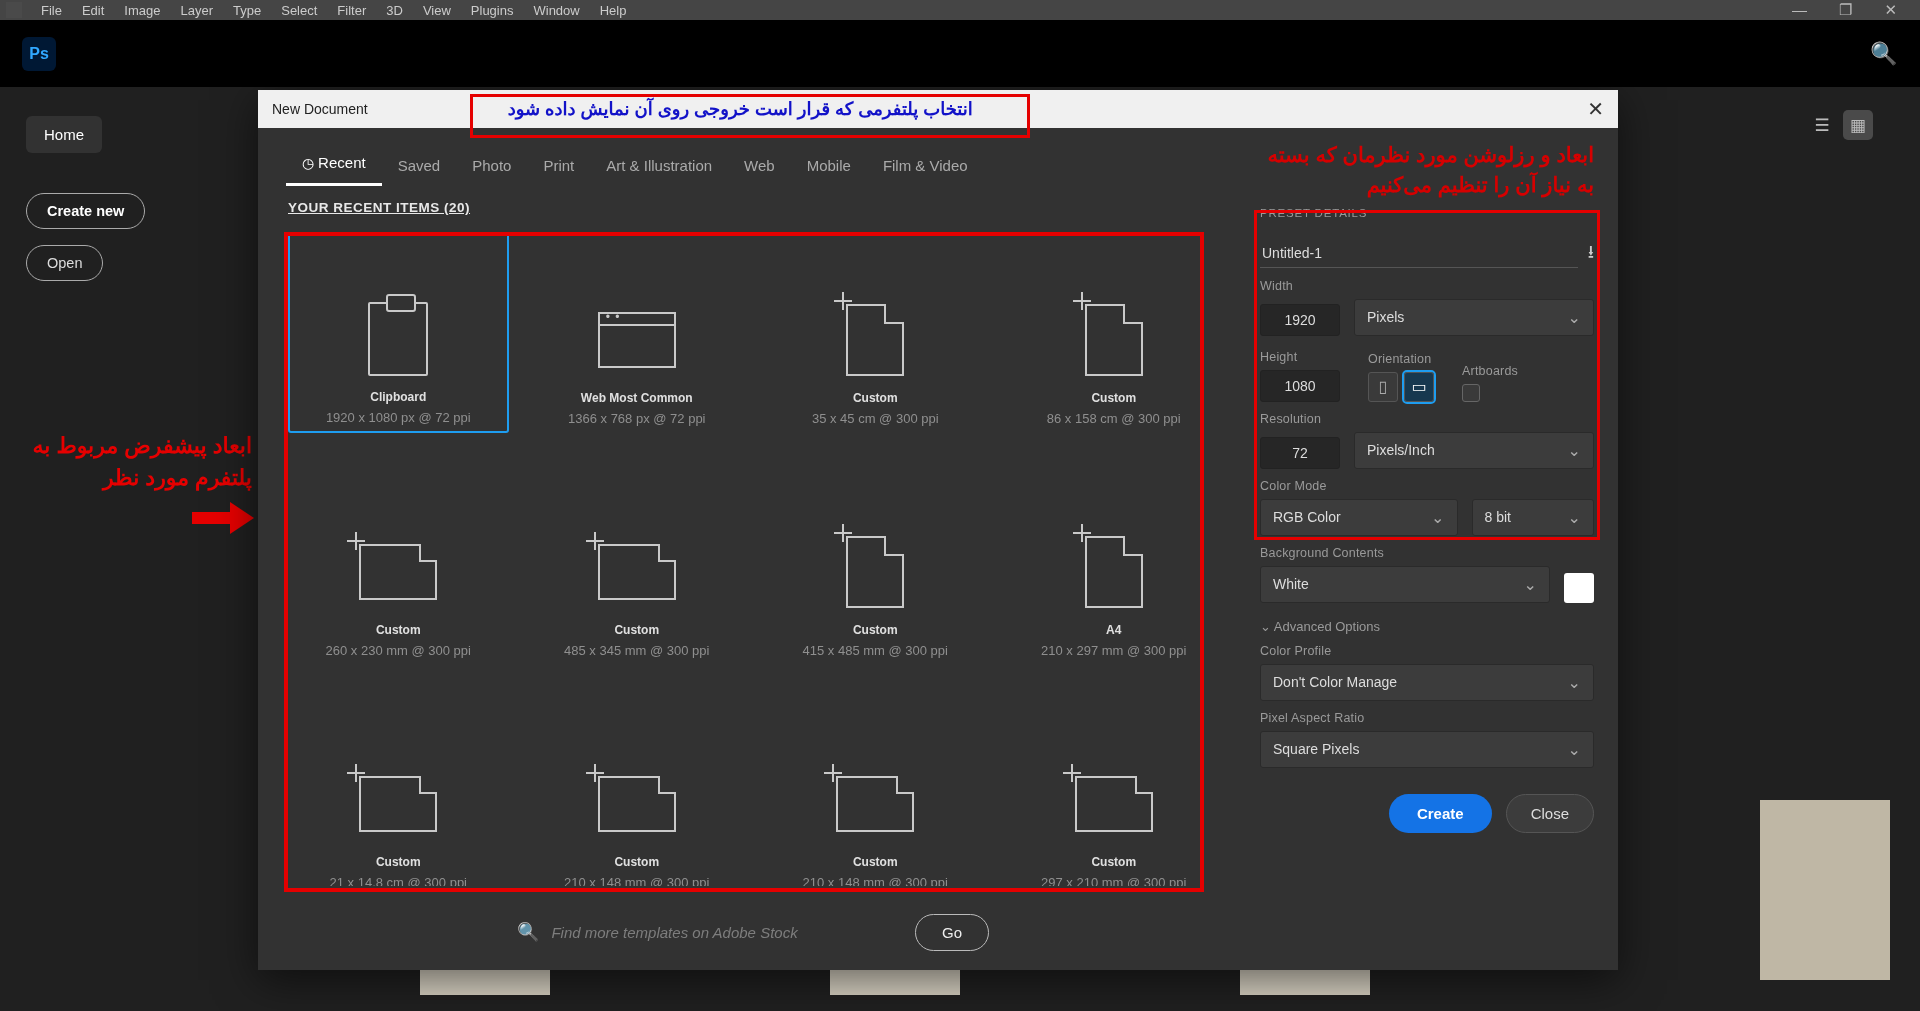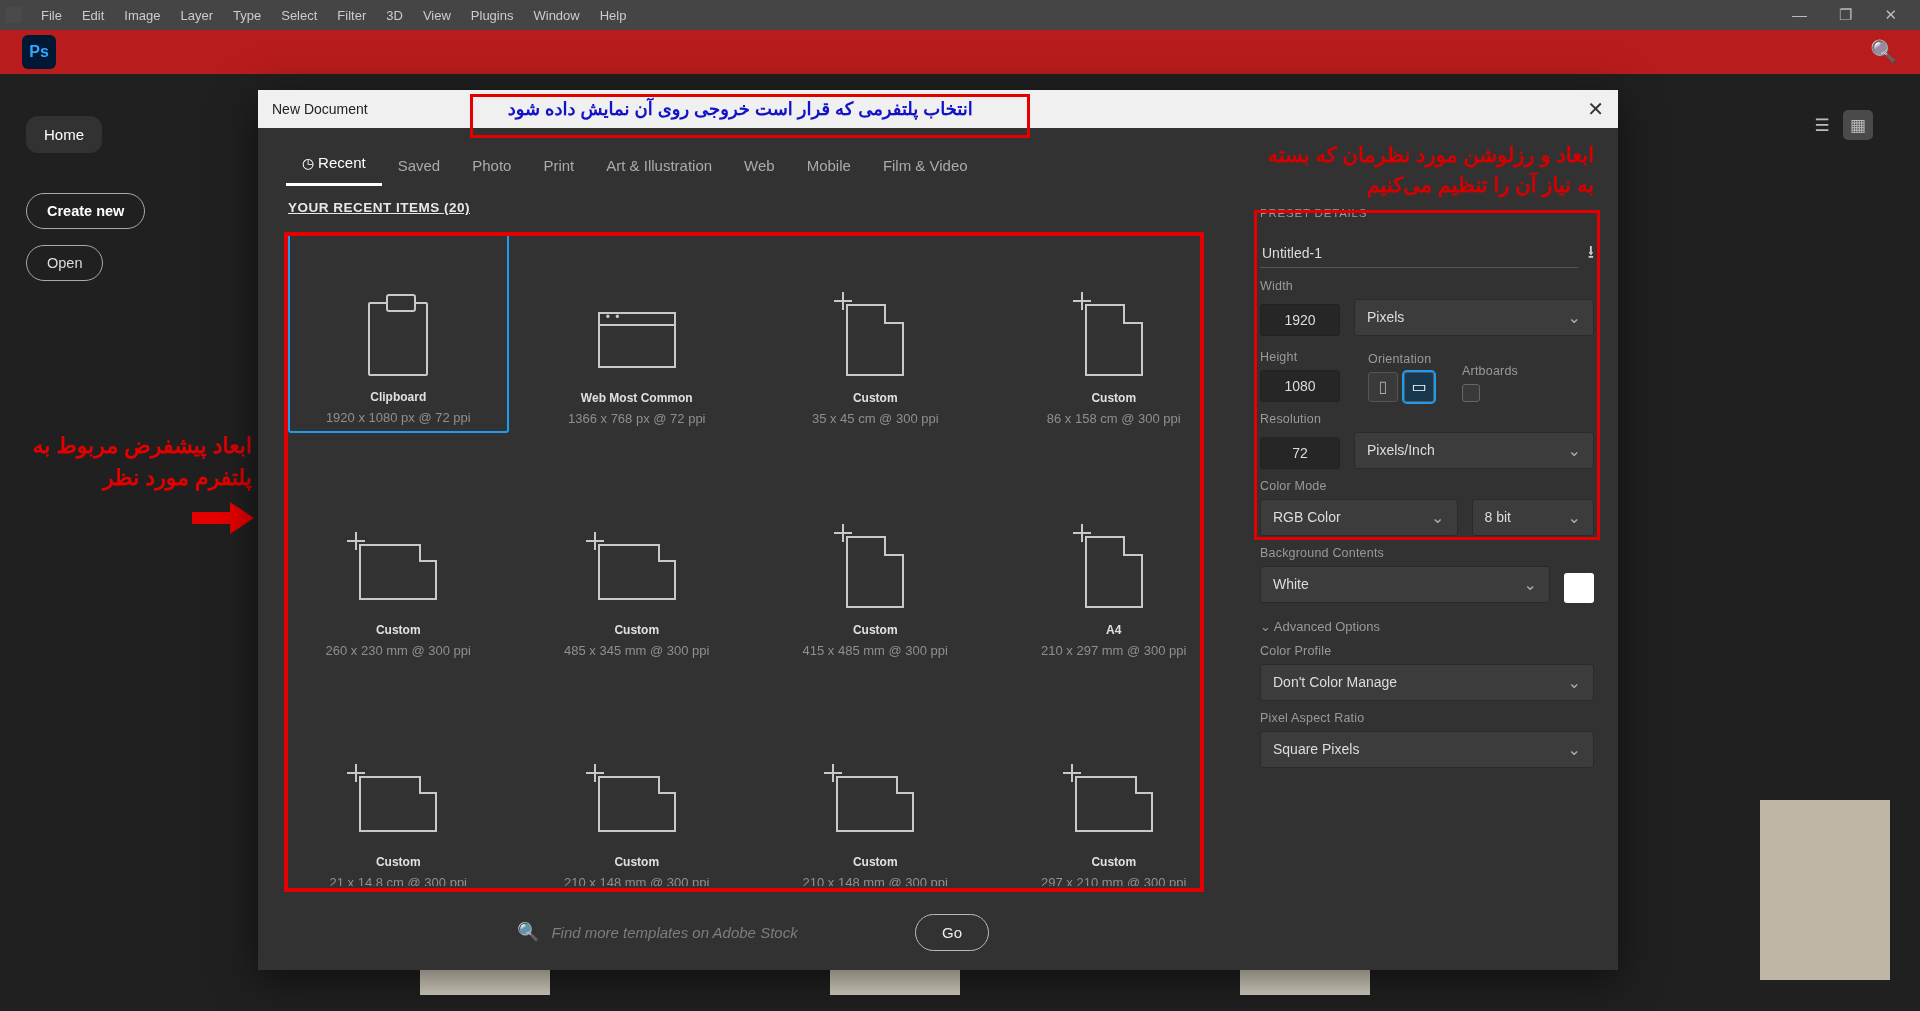--- a/index.html
+++ b/index.html
@@ -1,31 +1,31 @@
 <!DOCTYPE html>
 <html><head>
 <meta charset="utf-8">
 <style>
   * { box-sizing: border-box; margin: 0; padding: 0; font-family: "Segoe UI", Arial, sans-serif; }
   body { background: #202020; color: #ccc; width: 1920px; height: 1011px; overflow: hidden; position: relative; }
 
   
-  .menubar { height: 30px; background: #454545; display: flex; align-items: center; padding: 8px 6px; gap: 2px; font-size: 13px; }
+  .menubar { height: 20px; background: #454545; display: flex; align-items: center; padding: 8px 6px; gap: 2px; font-size: 13px; }
   .menubar .app-icon { width: 16px; height: 16px; background: #4a4a4a; margin-right: 8px; }
   .menubar span { padding: 4px 9px; cursor: default; }
   .win-controls { margin-left: auto; display: flex; gap: 14px; color: #bbb; font-size: 15px; padding-right: 8px; }
 
   
-  .app-header { height: 44px; background: #b91c1c; display: flex; align-items: center; padding: 0 22px; }
+  .app-header { height: 67px; background: #000000; display: flex; align-items: center; padding: 0 22px; }
   .ps-badge { width: 34px; height: 34px; background: #001834; border-radius: 6px; color:#31a8ff; font-weight: bold; font-size: 16px; display:flex; align-items:center; justify-content:center; }
   .search-top { margin-left: auto; font-size: 22px; color:#ccc; }
 
   
   .home-panel { position: absolute; left: 0; top: 86px; width: 260px; padding: 30px 26px; }
-  .home-tab { background:#323232; color:#fff; padding: 10px 18px; border-radius: 12px; display:inline-block; font-size:15px; margin-bottom: 40px; }
+  .home-tab { background:#323232; color:#fff; padding: 10px 18px; border-radius: 6px; display:inline-block; font-size:15px; margin-bottom: 40px; }
   .btn-pill { border: 1.5px solid #aaa; border-radius: 22px; padding: 9px 20px; font-size: 14.5px; display:inline-block; margin-bottom: 16px; cursor:pointer; }
   .btn-pill.create { color:#fff; font-weight:600; }
   .btn-pill.open { color:#ddd; }
 
   
   .home-right { position:absolute; top:118px; left:1255px; width:640px; }
   .filter-recent { font-style: italic; color:#7a7a7a; font-size: 15px; margin-top: 92px; margin-bottom: 32px; }
   .view-toggle { position:absolute; top:-8px; right:22px; display:flex; gap:6px; }
   .view-toggle div { width:30px; height:30px; display:flex; align-items:center; justify-content:center; border-radius:5px; background:transparent; color:#bbb; font-size:17px; }
   .view-toggle div.active { background:#4a4a4a; }
@@ -386,20 +386,24 @@
       <div class="form-label">Color Profile</div>
       <div class="sel">
           <span>Don't Color Manage</span>
         </div>
 
       <div class="form-label">Pixel Aspect Ratio</div>
       <div class="sel">
           <span>Square Pixels</span>
         </div>
 
+      <div class="dlg-actions">
+        <button class="btn-primary">Create</button>
+        <button class="btn-ghost">Close</button>
+      </div>
 
       <div class="right-redbox"></div>
     </div>
   </div>
 </div>
 
 <div class="tabs-redbox"></div>
 <div class="big-red"></div>
 
 </body></html>

